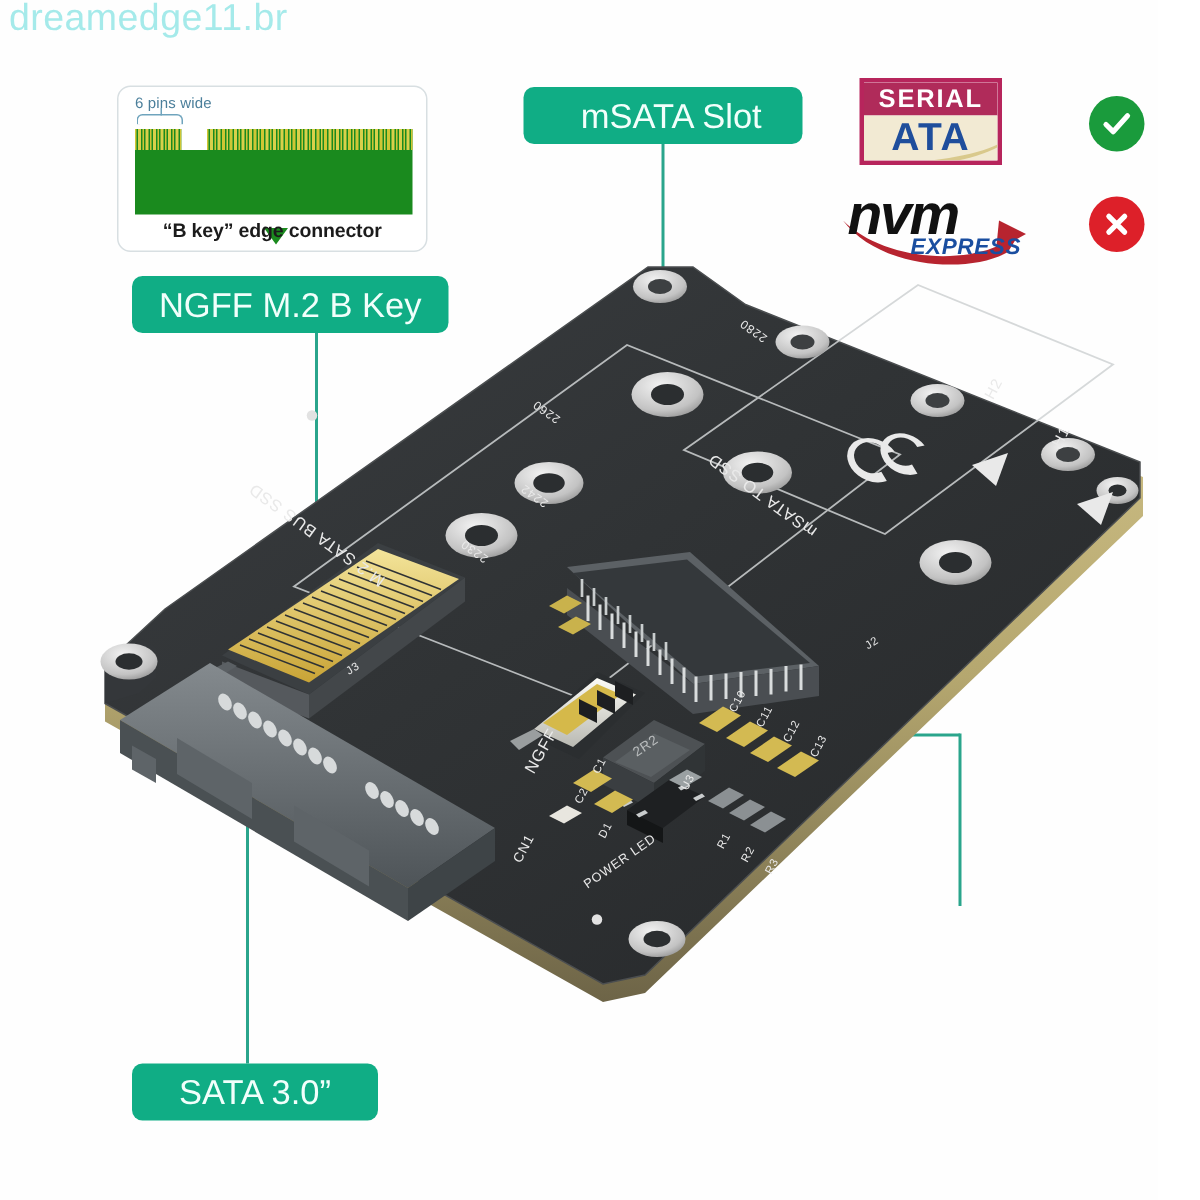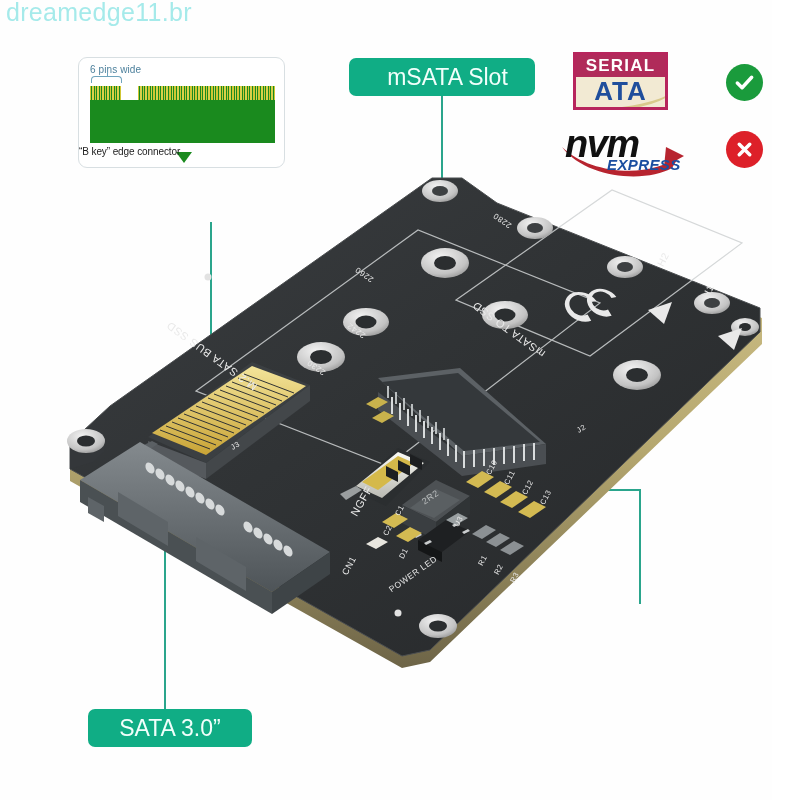--- a/index.html
+++ b/index.html
@@ -117,22 +117,23 @@
     height: 0;
     border-left: 8px solid transparent;
     border-right: 8px solid transparent;
     border-top: 11px solid #1a8a1e;
   }
   #bkey-caption {
     position: absolute;
     left: 0;
     right: 0;
     top: 88px;
-    font-size: 10px;
-    font-weight: 400;
+    text-align: center;
+    font-size: 13px;
+    font-weight: 700;
     color: #1b1b1b;
     letter-spacing: -0.1px;
   }
 
   
   .callout {
     position: absolute;
     background: #10ad85;
     color: #f1fffb;
     border-radius: 7px;
@@ -632,15 +633,16 @@
   <div class="silk" style="left:520px; top:492px; transform:rotate(-62deg); transform-origin:left top; font-size:7.5px;">C12</div>
   <div class="silk" style="left:538px; top:502px; transform:rotate(-62deg); transform-origin:left top; font-size:7.5px;">C13</div>
   <div class="silk" style="left:393px; top:513px; transform:rotate(-62deg); transform-origin:left top; font-size:7.5px;">C1</div>
   <div class="silk" style="left:381px; top:533px; transform:rotate(-62deg); transform-origin:left top; font-size:7.5px;">C2</div>
   <div class="silk" style="left:397px; top:556px; transform:rotate(-62deg); transform-origin:left top; font-size:7.5px;">D1</div>
   <div class="silk" style="left:476px; top:563px; transform:rotate(-62deg); transform-origin:left top; font-size:7.5px;">R1</div>
   <div class="silk" style="left:492px; top:572px; transform:rotate(-62deg); transform-origin:left top; font-size:7.5px;">R2</div>
   <div class="silk" style="left:508px; top:580px; transform:rotate(-62deg); transform-origin:left top; font-size:7.5px;">R3</div>
 
   <div class="callout" id="callout-msata">mSATA  Slot</div>
+  <div class="callout" id="callout-ngff">NGFF M.2 B Key</div>
   <div class="callout" id="callout-sata">SATA  3.0”</div>
 
 </div>
 
 </body></html>

